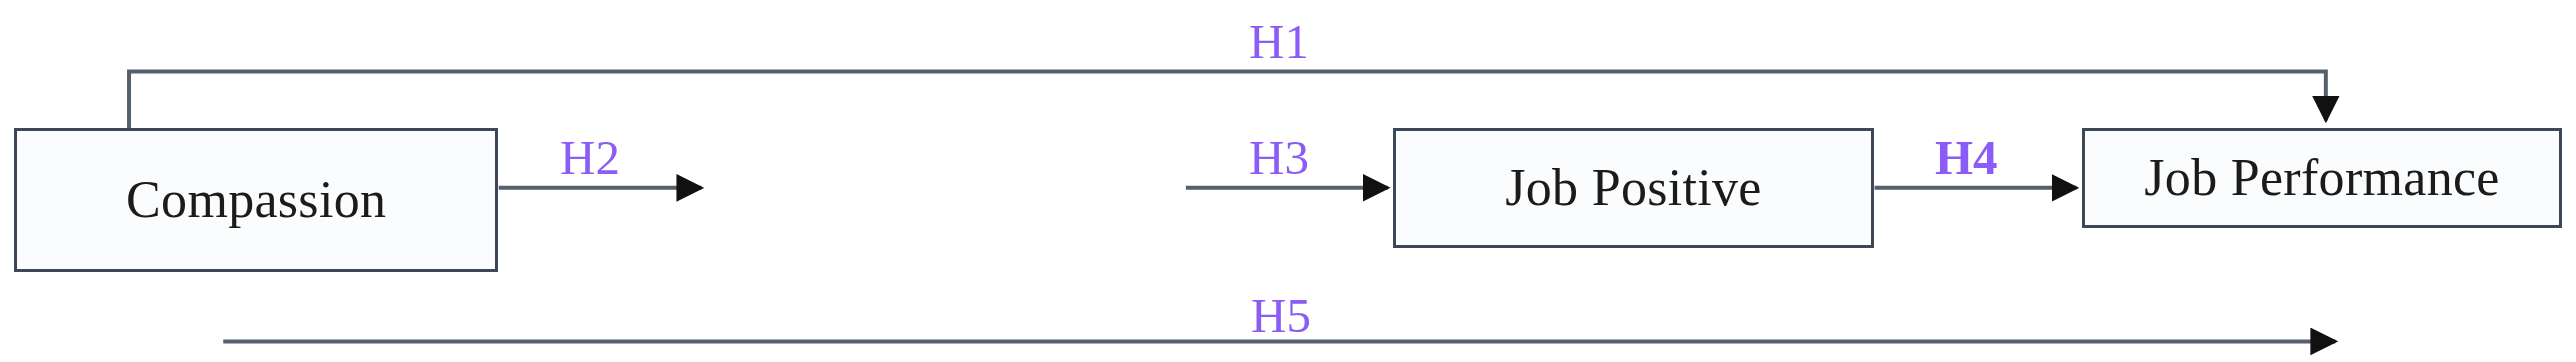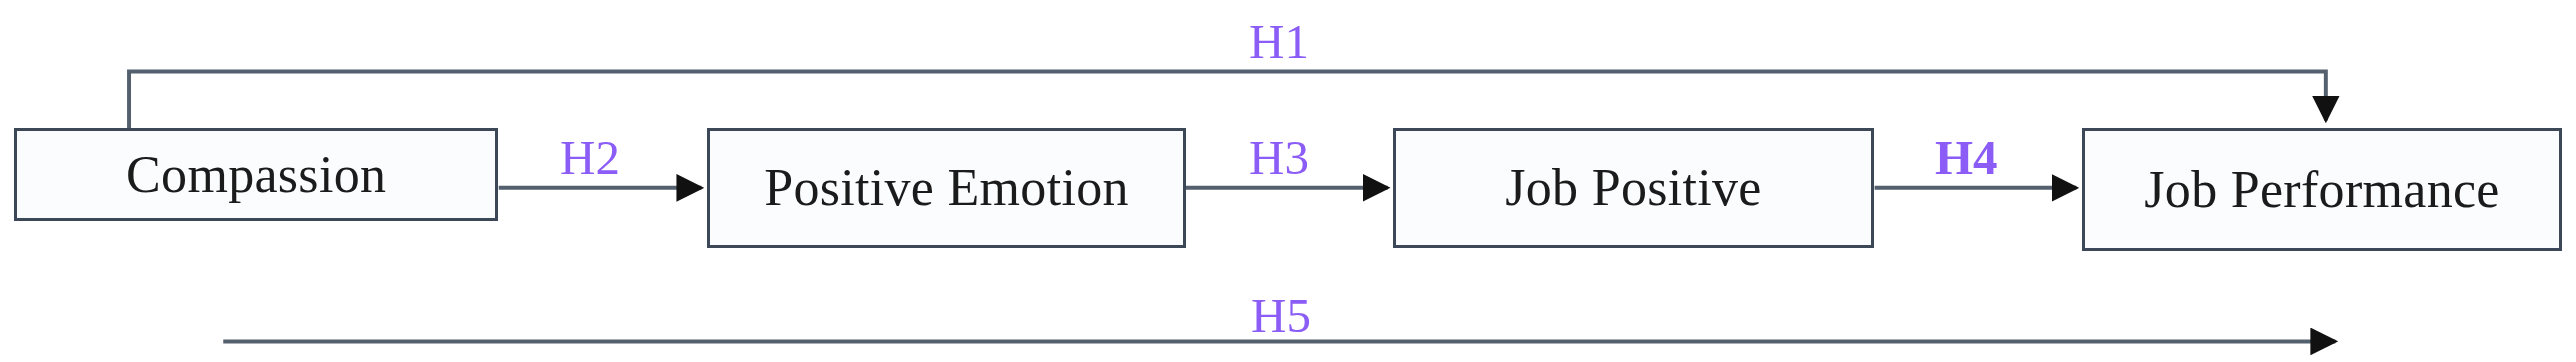--- a/index.html
+++ b/index.html
@@ -45,24 +45,24 @@
   .edge-label {
     position: absolute;
     font-family: "Liberation Serif", "DejaVu Serif", serif;
     font-size: 49px;
     line-height: 1;
     color: #8b5cf6;
     white-space: nowrap;
     z-index: 4;
   }
   
-  #node-compassion      { left: 14.2px;   top: 128px; width: 484px; height: 93px; }
+  #node-compassion      { left: 14.2px;   top: 128px; width: 484px; height: 144px; }
   #node-positive-emotion{ left: 707px;  top: 128px; width: 479px; height: 120px; }
   #node-job-crafting    { left: 1393px; top: 128px; width: 481px; height: 120px; }
-  #node-job-performance { left: 2082px; top: 128px; width: 480px; height: 123px; }
+  #node-job-performance { left: 2082px; top: 128px; width: 480px; height: 100px; }
   
   #label-h1 { left: 1249px; top: 17.4px;  }
   #label-h2 { left: 560px;  top: 133px; }
   #label-h3 { left: 1249px; top: 133px; }
   #label-h4 { left: 1935px; top: 133px; font-weight: bold; }
   #label-h5 { left: 1251px; top: 291px; }
 </style>
 </head>
 <body>
 
@@ -86,23 +86,20 @@
 
     <line x1="2368" y1="237" x2="2623" y2="237" stroke="#55606e" stroke-width="5" marker-end="url(#arrow-right)"></line>
 
     <line x1="282" y1="431" x2="2950" y2="431" stroke="#55606e" stroke-width="5" marker-end="url(#arrow-right)"></line>
   </svg>
 
   <div class="node-box" id="node-compassion">
     <span class="node-label">Compassion</span>
   </div>
 
-  <div class="node-box" id="node-positive-emotion">
-    <span class="node-label">Positive Emotion</span>
-  </div>
 
   <div class="node-box" id="node-job-crafting">
     <span class="node-label">Job Positive</span>
   </div>
 
   <div class="node-box" id="node-job-performance">
     <span class="node-label">Job Performance</span>
   </div>
 
   <div class="edge-label" id="label-h1">H1</div>

